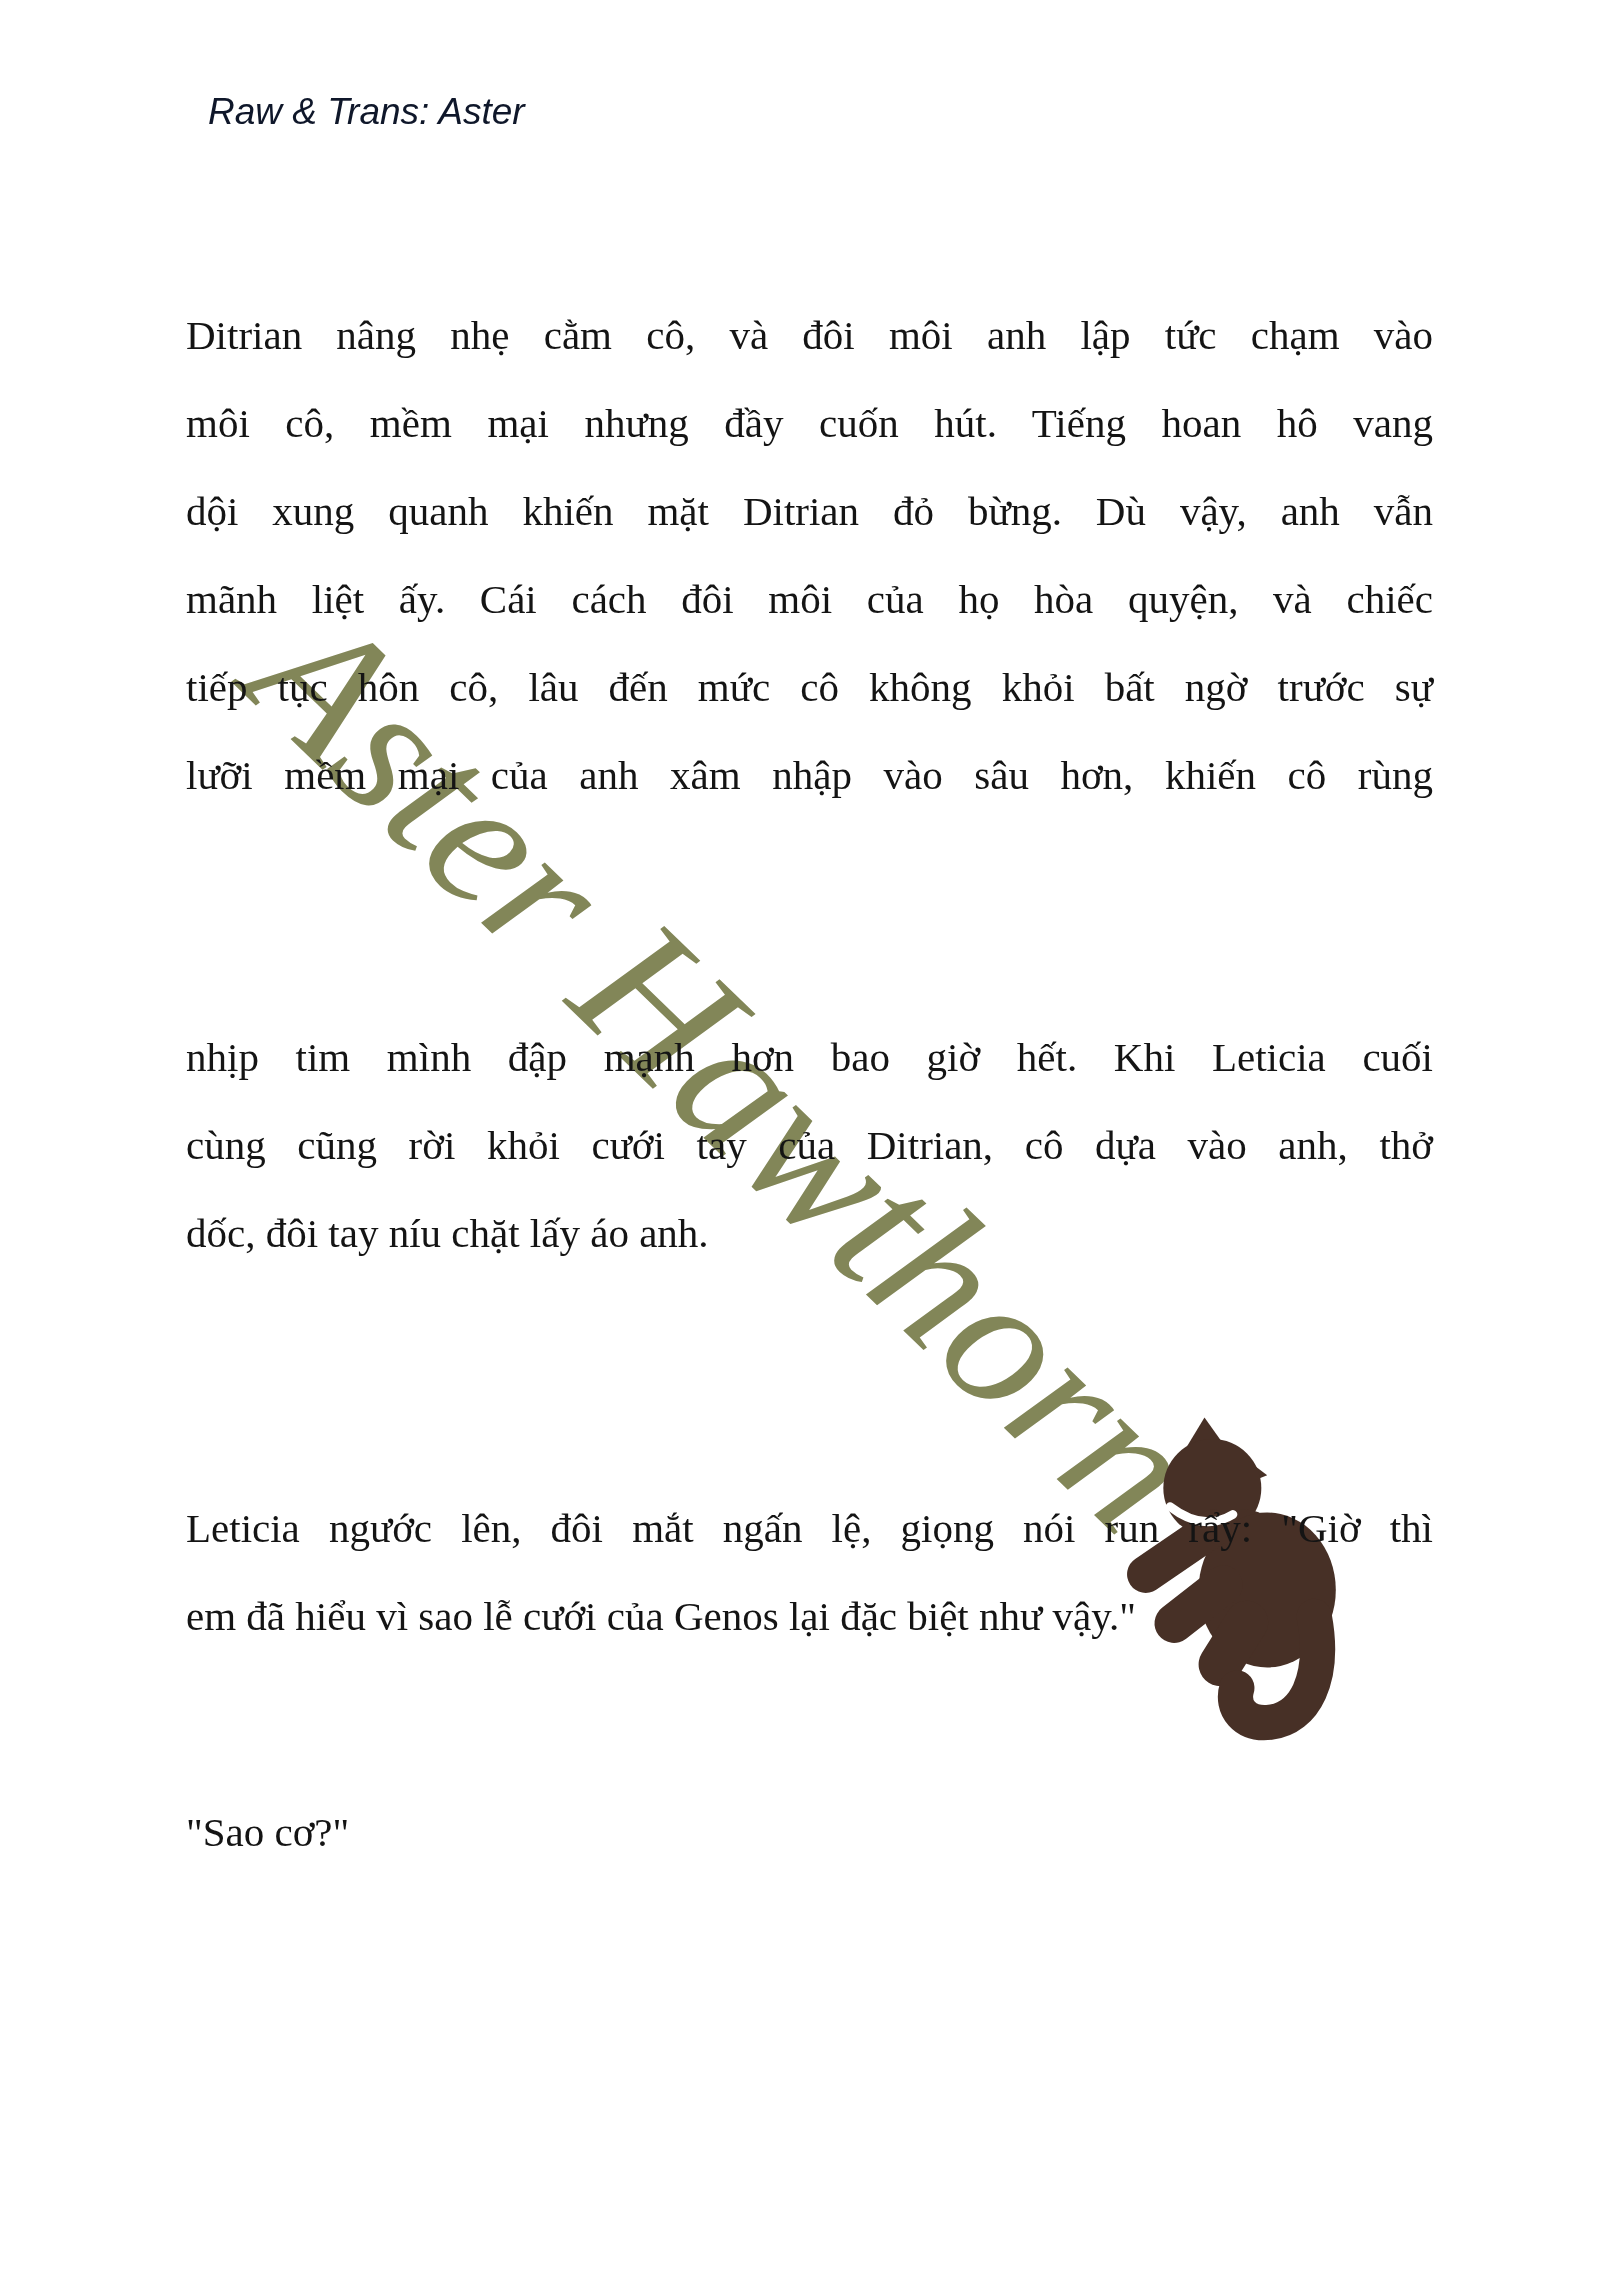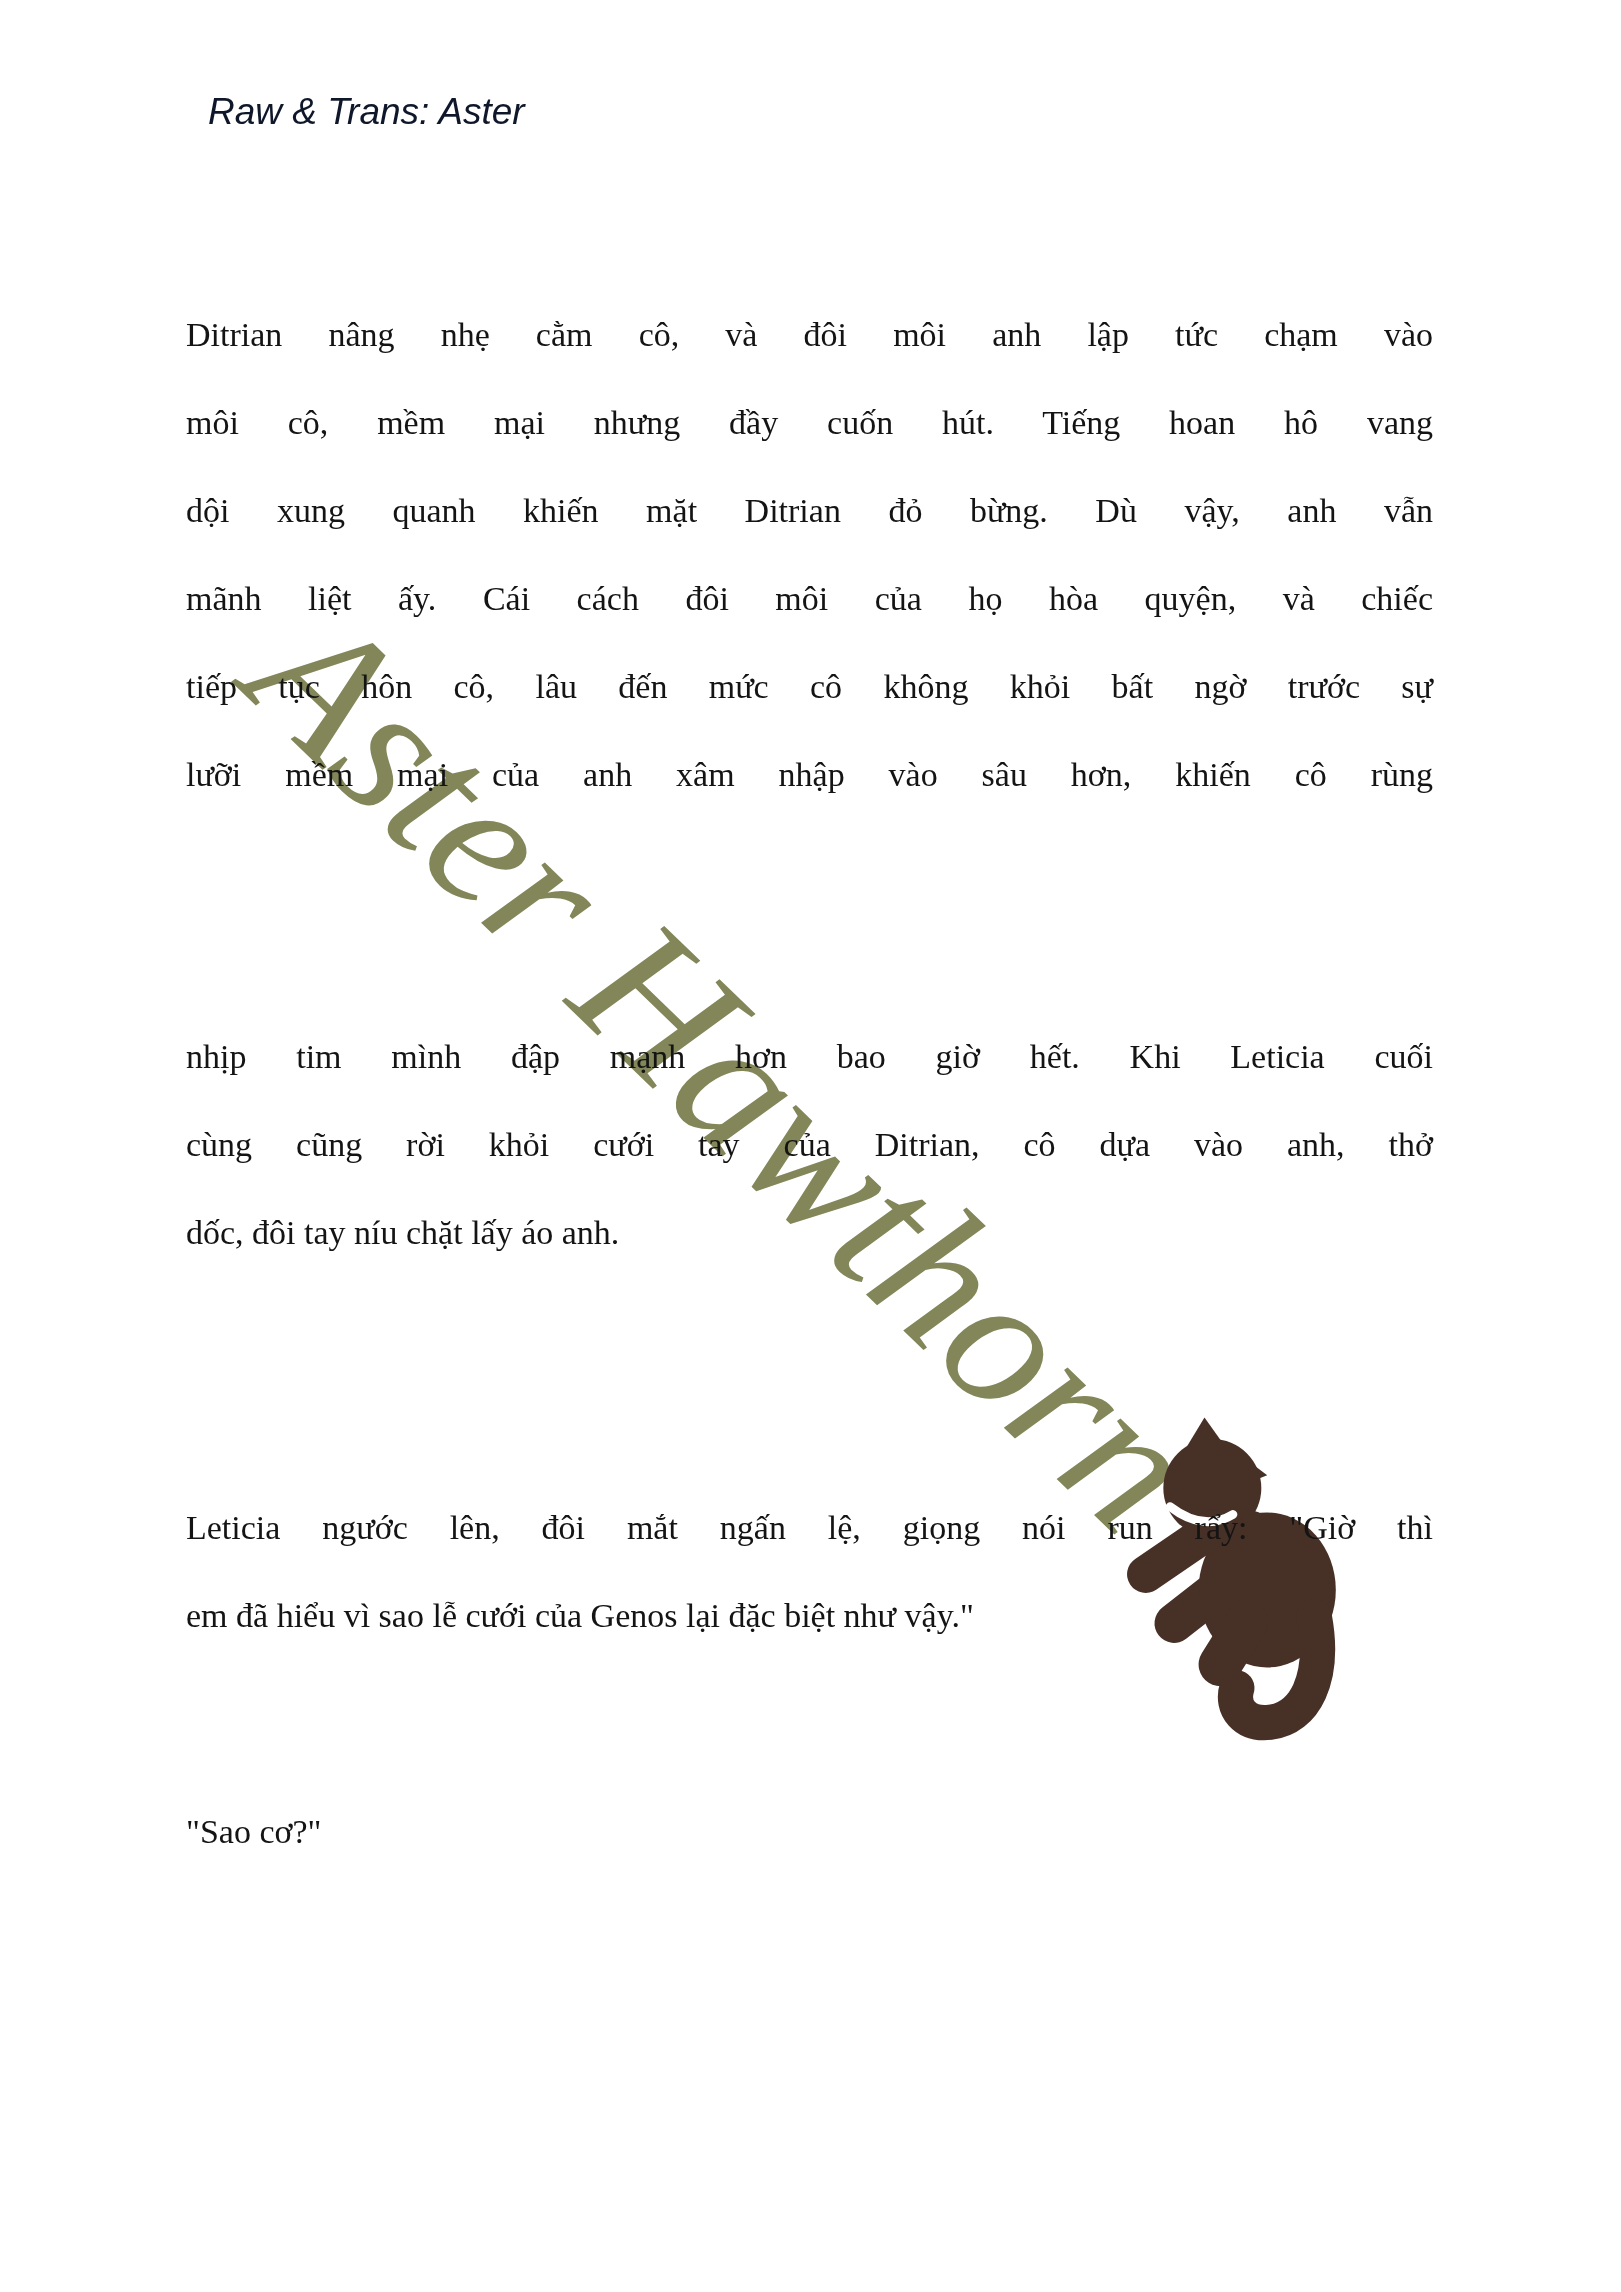--- a/index.html
+++ b/index.html
@@ -46,21 +46,21 @@
     line-height:43px;
     color:#0f172a;
     font-style:italic;
   }
 
   .para{
     position:absolute;
     left:186px;
     width:1247px;
     font-family:"Liberation Serif",serif;
-    font-size:34px;
+    font-size:41px;
     line-height:88px;
     color:#141414;
   }
   .line{
     text-align:justify;
     text-align-last:justify;
   }
   .line.is-last{
     text-align-last:left;
   }

